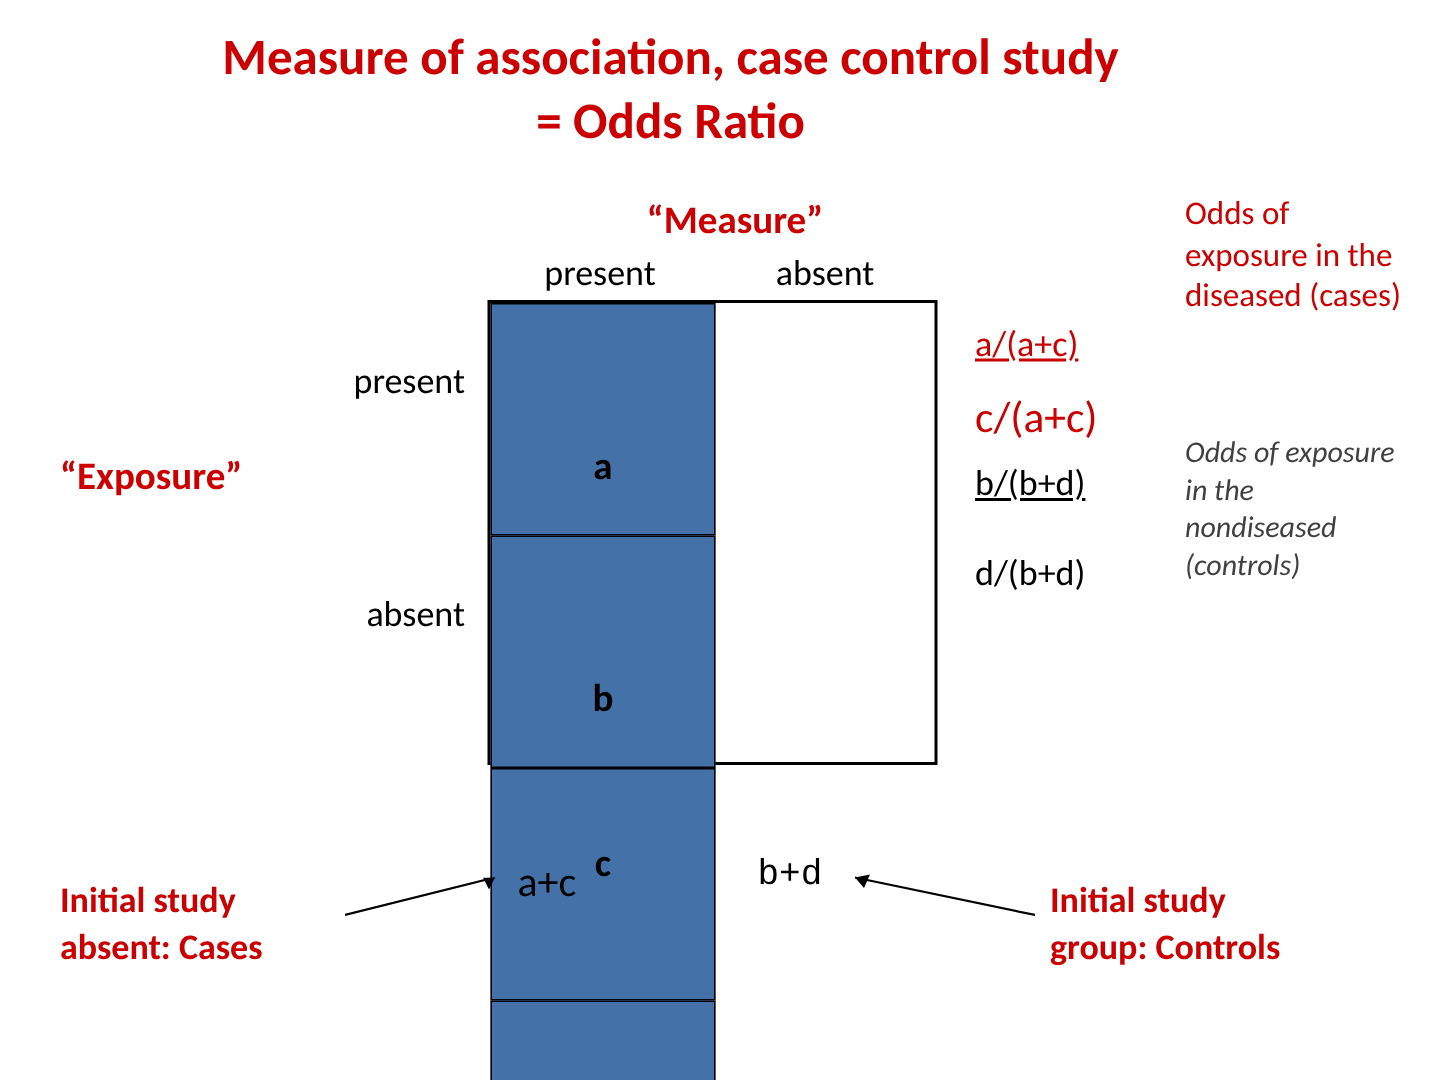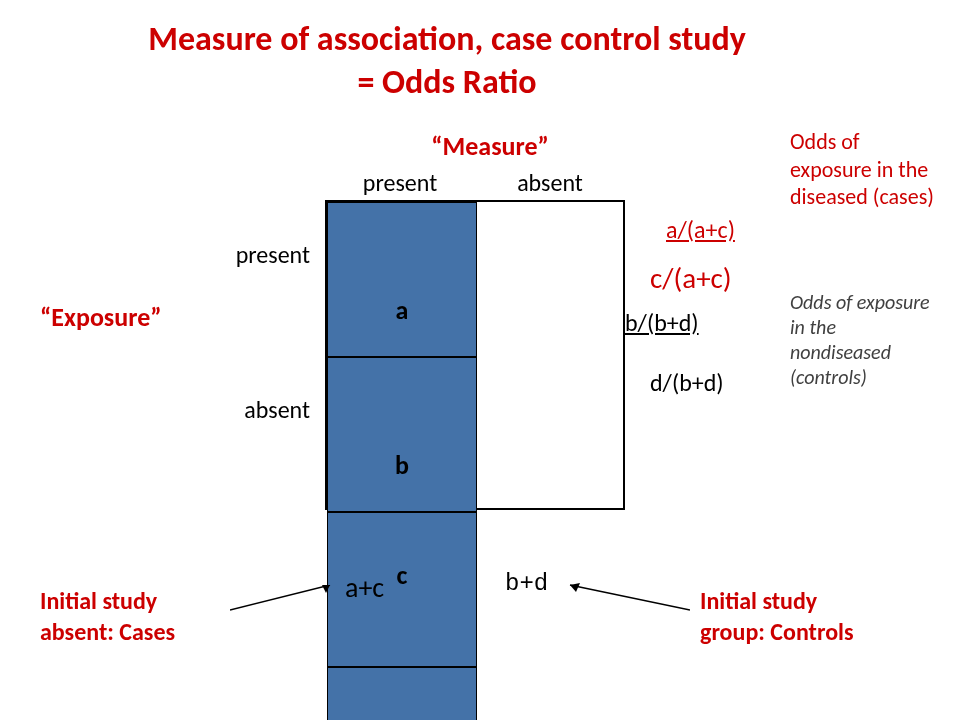--- a/index.html
+++ b/index.html
@@ -150,33 +150,32 @@
     width: 130px;
     height: 35px;
   }
   .odds-red1 {
     position: absolute;
     top: 215px;
     left: 650px;
     color: #cc0000;
     font-size: 24px;
     text-decoration: underline;
-    margin-left: 16px;
   }
   .odds-red2 {
     position: absolute;
     top: 260px;
     left: 650px;
     color: #cc0000;
     font-size: 29px;
   }
   .odds-blk1 {
     position: absolute;
     top: 308px;
-    left: 625px;
+    left: 650px;
     color: #000;
     font-size: 24px;
     text-decoration: underline;
   }
   .odds-blk2 {
     position: absolute;
     top: 368px;
     left: 650px;
     color: #000;
     font-size: 24px;

